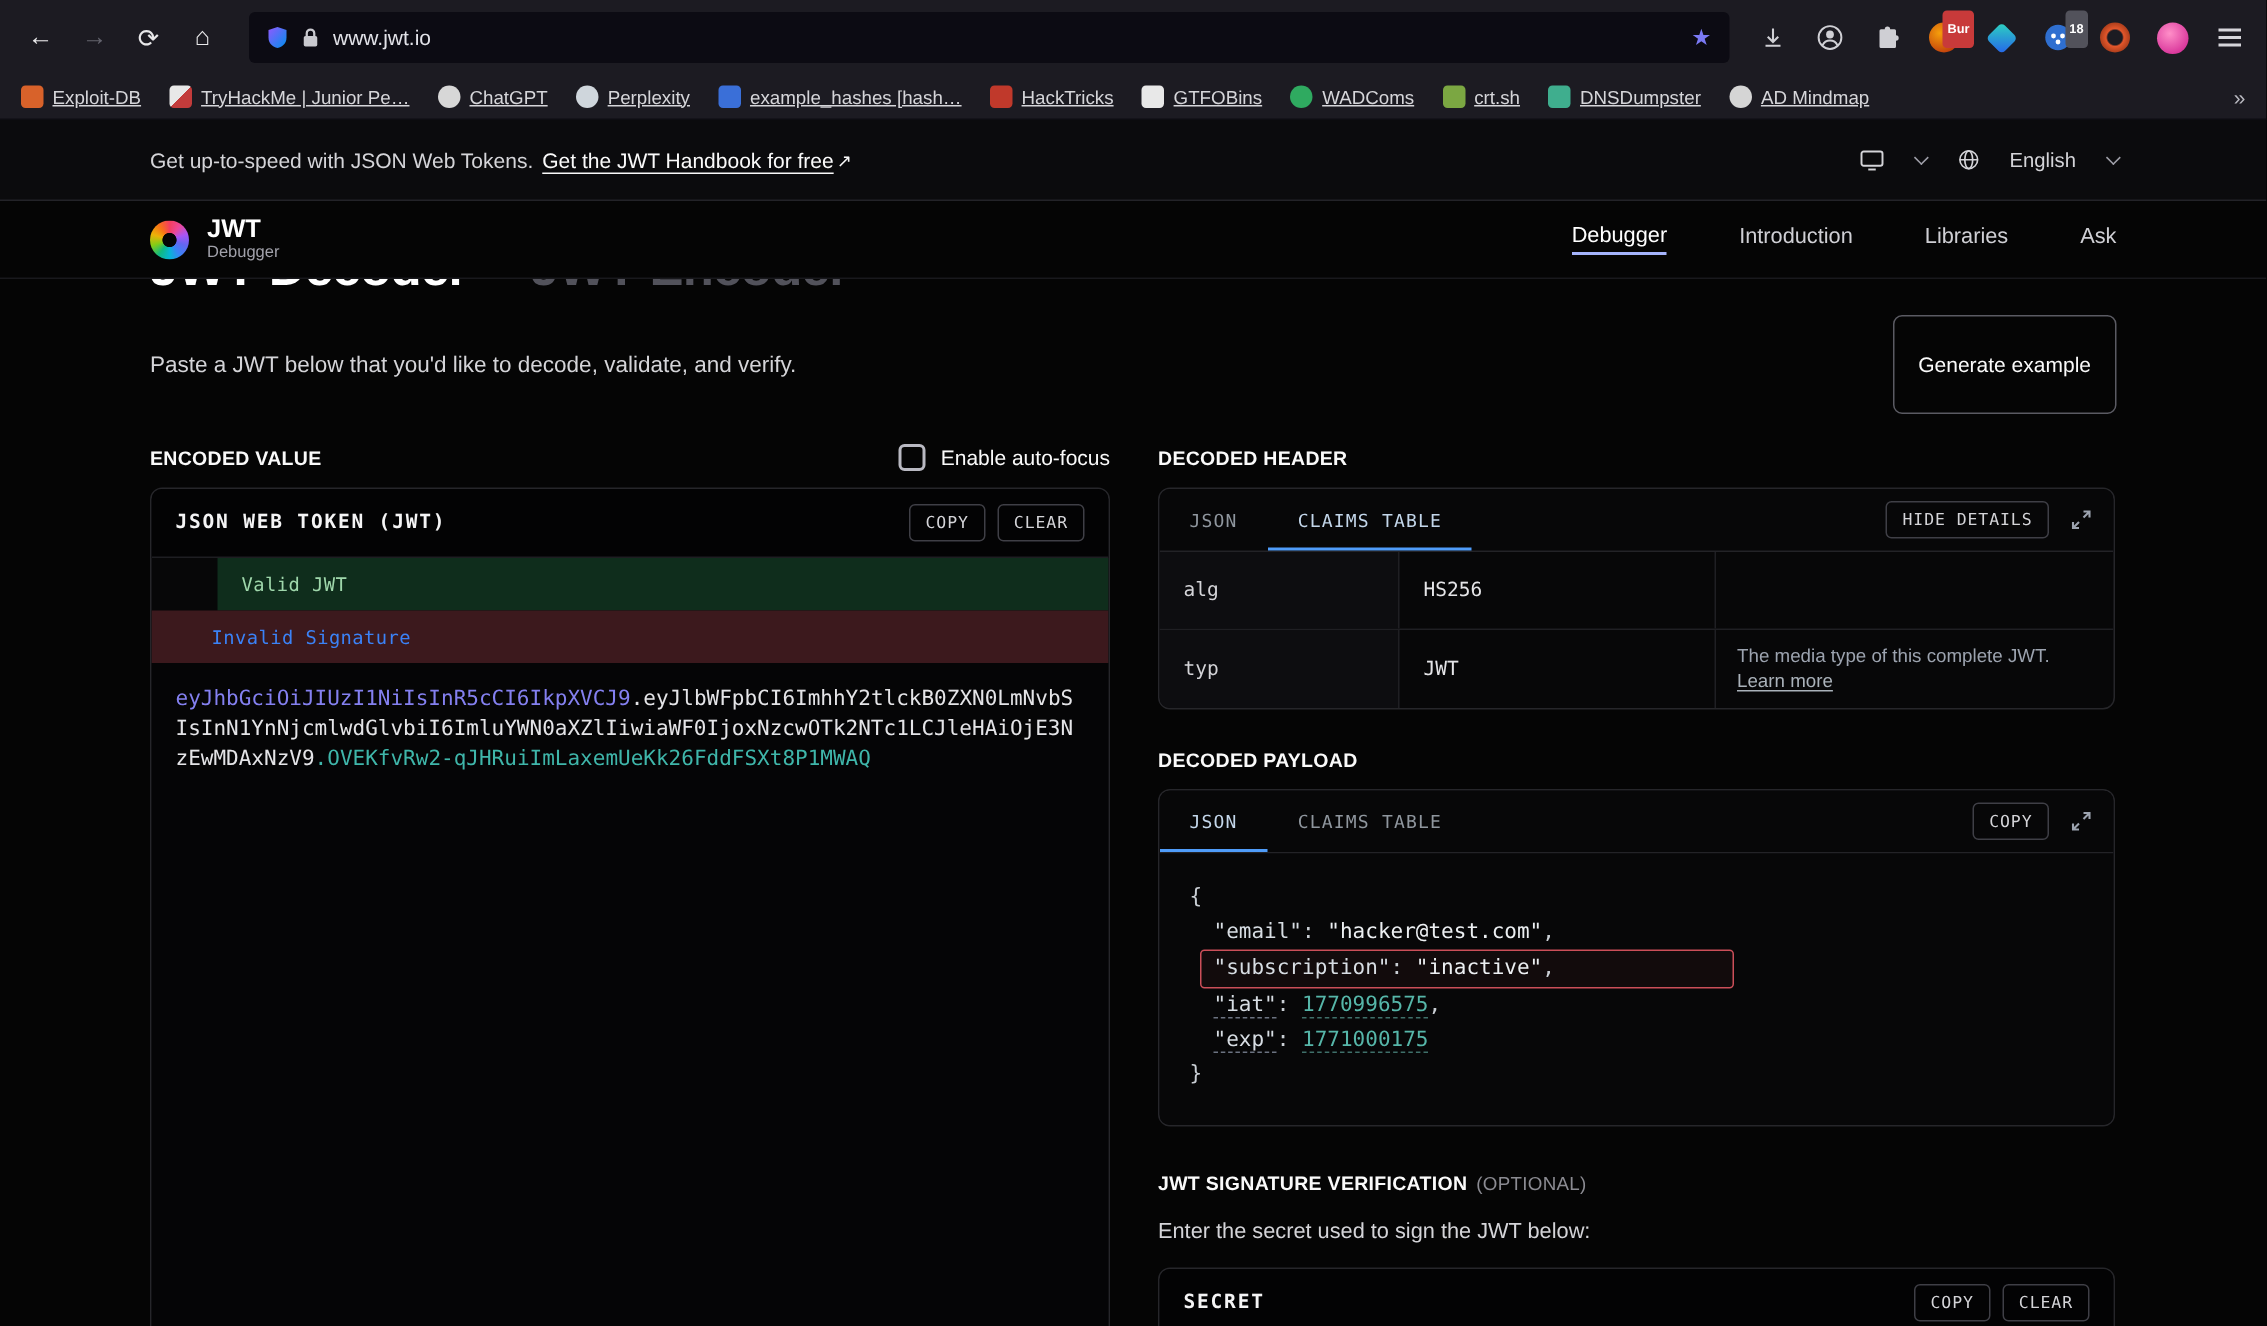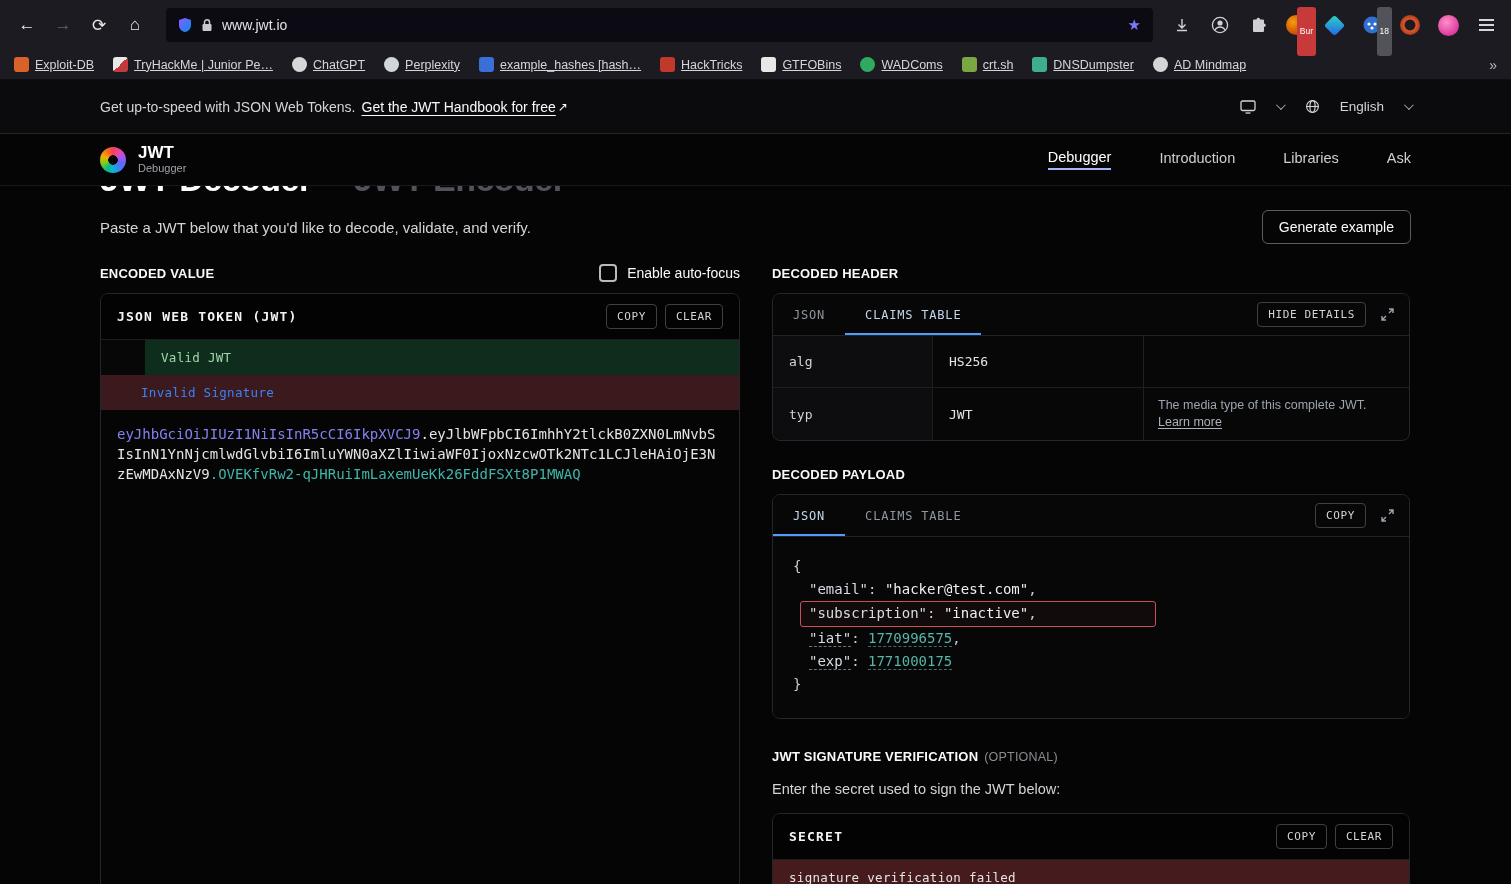--- a/index.html
+++ b/index.html
@@ -12,21 +12,21 @@
             border-radius:4px; color:#e8e8ea; font-size:17px; cursor:default; }
   .tb-btn.dim { color:#63636d; }
   .urlbar { flex:1; height:34px; background:#0c0b13; border-radius:4px; margin:0 12px;
             display:flex; align-items:center; gap:9px; padding:0 12px; }
   .url-text { font-size:14px; color:#e2e2e8; }
   .star { margin-left:auto; color:#7b7af5; font-size:15px; }
   .right-icons { display:flex; align-items:center; gap:8px; }
   .ext-btn { width:30px; height:30px; display:flex; align-items:center; justify-content:center;
              border-radius:4px; position:relative; }
   .badge { position:absolute; top:-3px; right:-5px; background:#c83a3a; color:#fff;
-           font-size:8.5px; line-height:1; padding:20px 3px; border-radius:3px; font-weight:normal; }
+           font-size:8.5px; line-height:1; padding:8px 3px; border-radius:3px; font-weight:bold; }
   .badge.gray { background:#52525b; }
   .burp-ic { width:20px; height:20px; border-radius:50%; background:radial-gradient(circle at 35% 35%, #f59e0b, #c2410c 75%); }
   .diamond-ic { width:15px; height:15px; border-radius:3px; transform:rotate(45deg);
                 background:linear-gradient(135deg,#2dd4bf,#2563eb); }
   .foxy-ic { width:20px; height:20px; border-radius:50%;
              background:radial-gradient(circle, #1c1b22 34%, #e2562b 42%, #8a2f12 90%); }
   .avatar-ic { width:21px; height:21px; border-radius:50%;
                background:radial-gradient(circle at 40% 35%, #ff8fc8, #d9369b 75%); }
   .hamburger { display:flex; flex-direction:column; gap:3px; }
   .hamburger i { display:block; width:15px; height:1.8px; background:#d6d6db; }
@@ -68,21 +68,21 @@
   .nav-item.active { color:#fff; border-bottom:2px solid #a5b4fc; }
 
   
   .main { padding:0 100px; }
   .hero-clip { height:14px; overflow:hidden; }
   .hero-clip h1 { font-size:34px; font-weight:bold; color:#fff; margin-top:-26px; letter-spacing:-0.5px; }
   .hero-clip h1 .sec { color:#52525b; margin-left:42px; }
   .intro-row { display:flex; align-items:center; justify-content:space-between; margin-top:10px; }
   .intro { font-size:15px; color:#d4d4d8; }
   .gen-btn { background:transparent; border:1px solid #5b5b63; border-radius:6px; color:#fafafa;
-             font-size:14px; padding:8px 16px; font-family:inherit; }
+             font-size:14px; padding:24px 16px; font-family:inherit; }
 
   .columns { display:flex; gap:32px; margin-top:18px; }
   .col-l { width:640px; } .col-r { width:638px; }
 
   .sec-label { font-size:13px; font-weight:bold; color:#fafafa; letter-spacing:0.2px; }
   .sec-row { display:flex; align-items:center; justify-content:space-between; height:22px; }
   .af { display:flex; align-items:center; gap:10px; }
   .checkbox { width:18px; height:18px; border:2px solid #b9b9c2; border-radius:4px; background:transparent; }
   .af-label { font-size:14px; color:#fafafa; }
 

